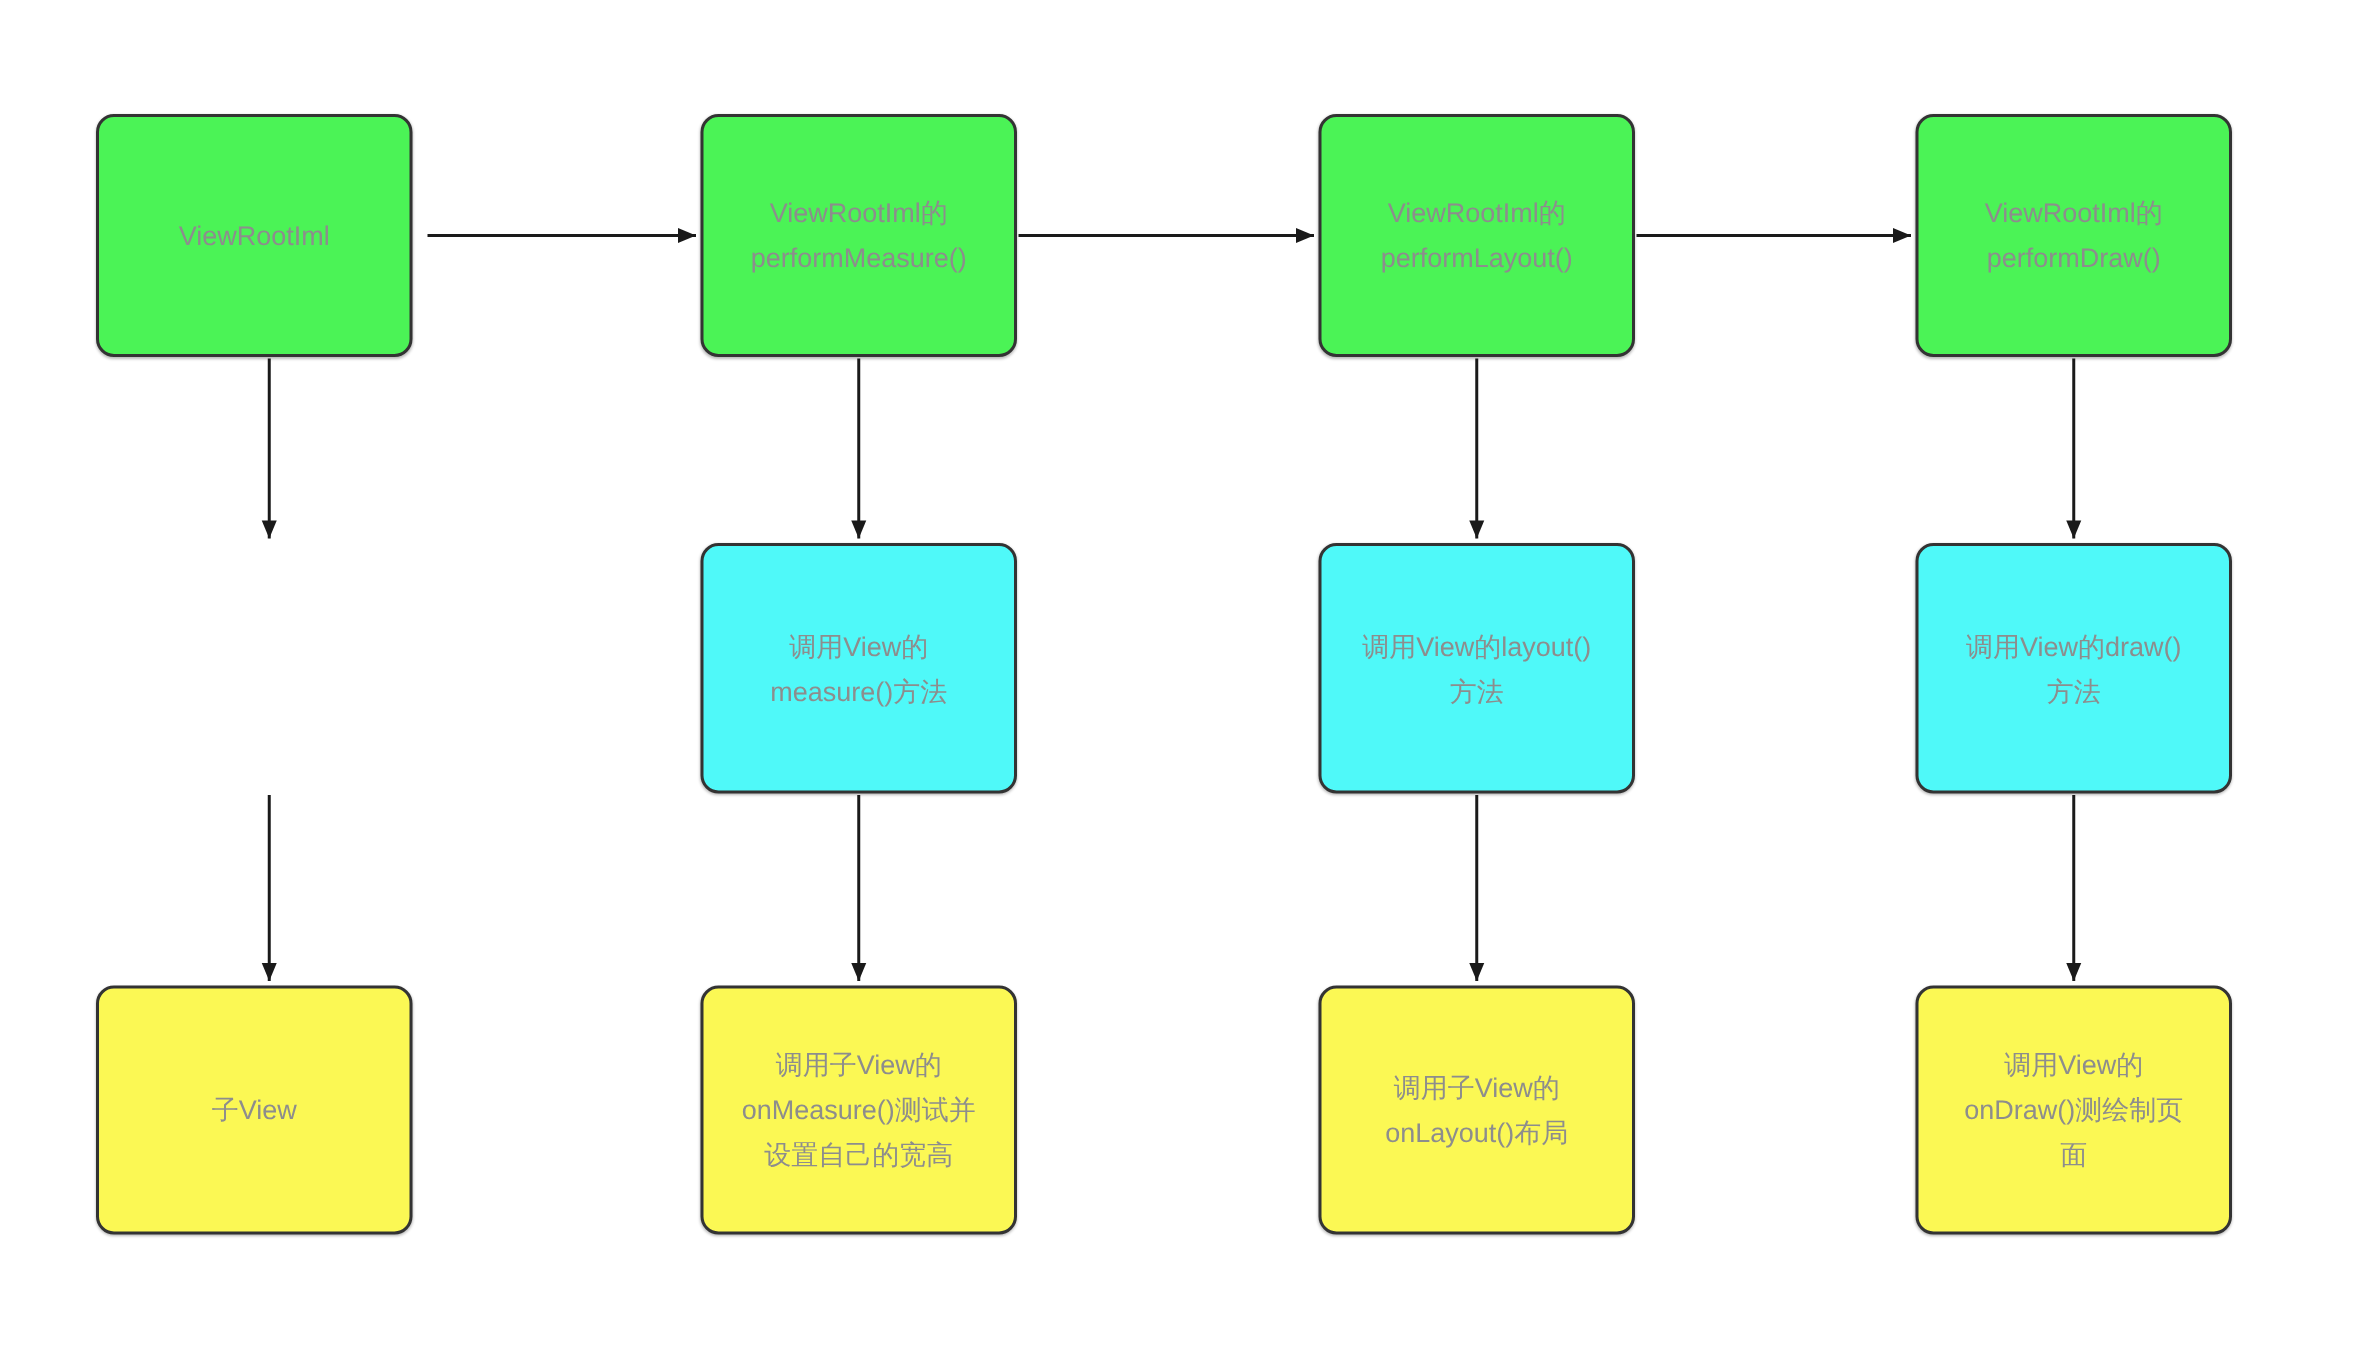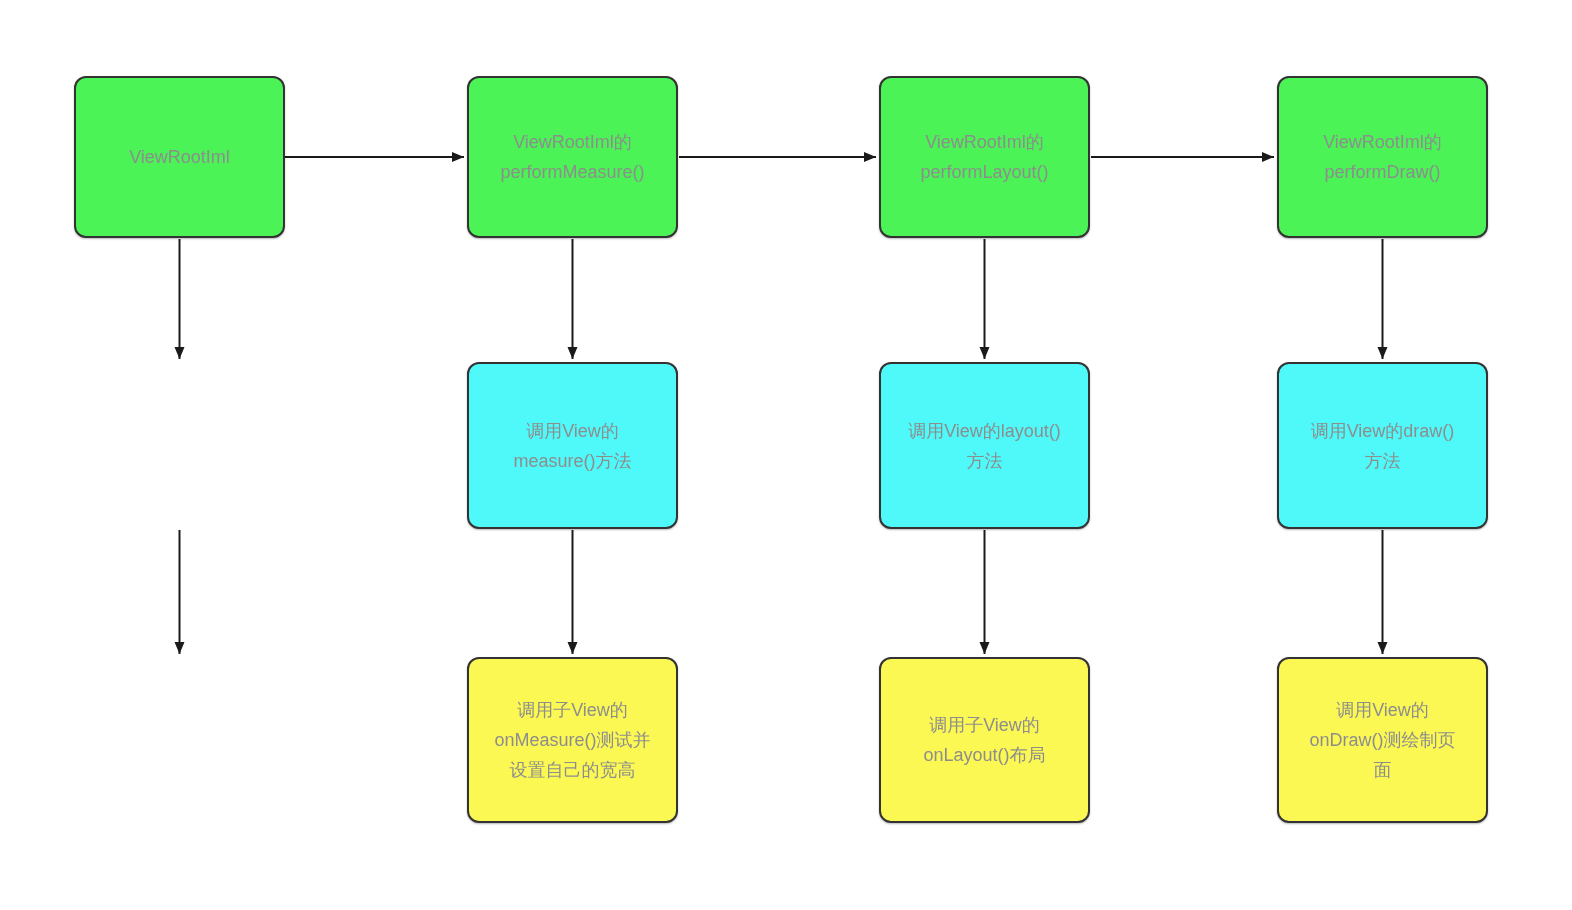--- a/index.html
+++ b/index.html
@@ -44,21 +44,21 @@
   .node-label {
     white-space: pre-line;
     color: var(--node-text);
     font-size: 18px;
     line-height: 30px;
     padding: 0 6px;
   }
   .green  { background: var(--node-green); }
   .cyan   { background: var(--node-cyan); }
   .yellow { background: var(--node-yellow); }
-  .c1 { left: 74px; }
+  .c1 { left: 64px; }
   .c2 { left: 467px; }
   .c3 { left: 879px; }
   .c4 { left: 1277px; }
   .r1 { top: 76px;  height: 162px; }
   .r2 { top: 362px; height: 167px; }
   .r3 { top: 657px; height: 166px; }
   .edge-line { stroke: var(--arrow); stroke-width: 2; fill: none; }
   .edge-head { fill: var(--arrow); }
 </style>
 </head>
@@ -110,20 +110,23 @@
   </div>
   <div class="node cyan c3 r2">
     <span class="node-label">调用View的layout()
 方法</span>
   </div>
   <div class="node cyan c4 r2">
     <span class="node-label">调用View的draw()
 方法</span>
   </div>
 
+  <div class="node yellow c1 r3">
+    <span class="node-label">子View</span>
+  </div>
   <div class="node yellow c2 r3">
     <span class="node-label">调用子View的
 onMeasure()测试并
 设置自己的宽高</span>
   </div>
   <div class="node yellow c3 r3">
     <span class="node-label">调用子View的
 onLayout()布局</span>
   </div>
   <div class="node yellow c4 r3">

